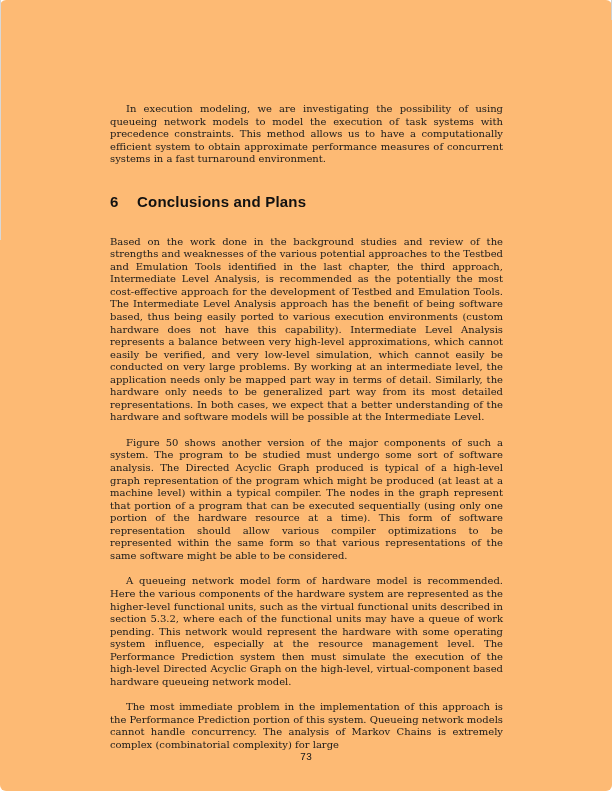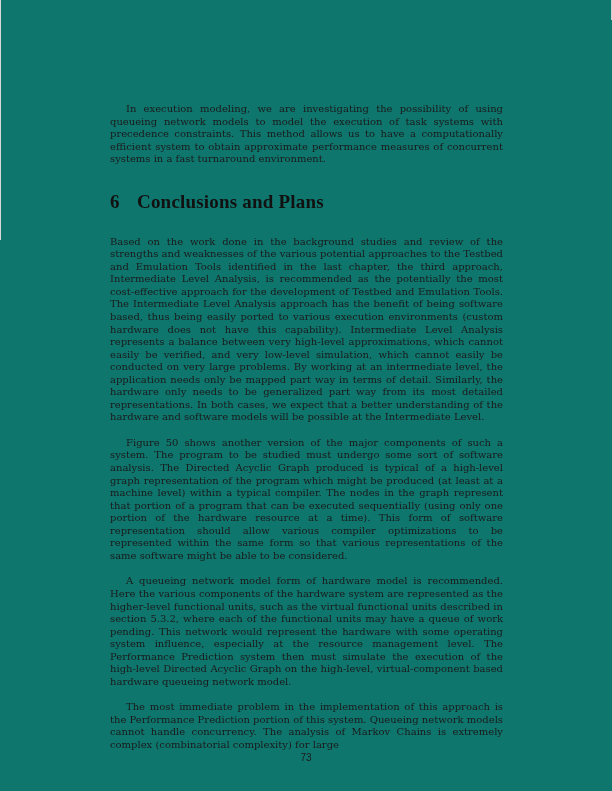--- a/index.html
+++ b/index.html
@@ -1,30 +1,30 @@
 <!DOCTYPE html>
 <html><head>
 <meta charset="utf-8">
 <style>
   html, body { margin: 0; padding: 0; background: #ffffff; }
   body { width: 612px; height: 791px; position: relative; overflow: hidden; }
-  .page { position: absolute; left: 0; top: 0; width: 612px; height: 791px; background: #0f766e; }
+  .page { position: absolute; left: 0; top: 0; width: 612px; height: 791px; background: #fdba74; border-radius: 6px; }
   .scan-edge { position: absolute; left: 0; top: 0; width: 1px; height: 240px; background: #d8d8d8; }
   .scan-edge-r { position: absolute; right: 0; top: 0; width: 1px; height: 20px; background: #d0d0d0; }
   .textblock { position: absolute; left: 110px; top: 103px; width: 393px;
     font-family: "DejaVu Serif", "Liberation Serif", serif; font-size: 10px; line-height: 12.55px;
     color: #1a1a1a; text-align: justify; }
   .para { margin: 0; text-indent: 16px; }
   .para.noindent { text-indent: 0; margin-top: 8px; }
   .gap { height: 13px; }
-  .heading { font-family: Liberation Serif, serif; font-weight: bold;
-    font-size: 19px; color: #111; margin: 27px 0 25px 0; line-height: 18px; letter-spacing: 0.2px; }
+  .heading { font-family: Liberation Sans, sans-serif; font-weight: bold;
+    font-size: 15px; color: #111; margin: 27px 0 25px 0; line-height: 18px; letter-spacing: 0.2px; }
   .heading .num { display: inline-block; width: 27px; }
   .pagenum { position: absolute; top: 752px; left: 0; width: 612px; text-align: center;
-    font-family: Liberation Sans, sans-serif; font-size: 10px; color: #1a1a1a; }
+    font-family: Liberation Mono, monospace; font-size: 10px; color: #1a1a1a; }
 </style>
 </head>
 <body>
 
 <div class="page">
   <div class="scan-edge"></div>
   <div class="scan-edge-r"></div>
 
   <div class="textblock">
     <p class="para">In execution modeling, we are investigating the possibility of using queueing network models to model the execution of task systems with precedence constraints. This method allows us to have a computationally efficient system to obtain approximate performance measures of concurrent systems in a fast turnaround environment.</p>

